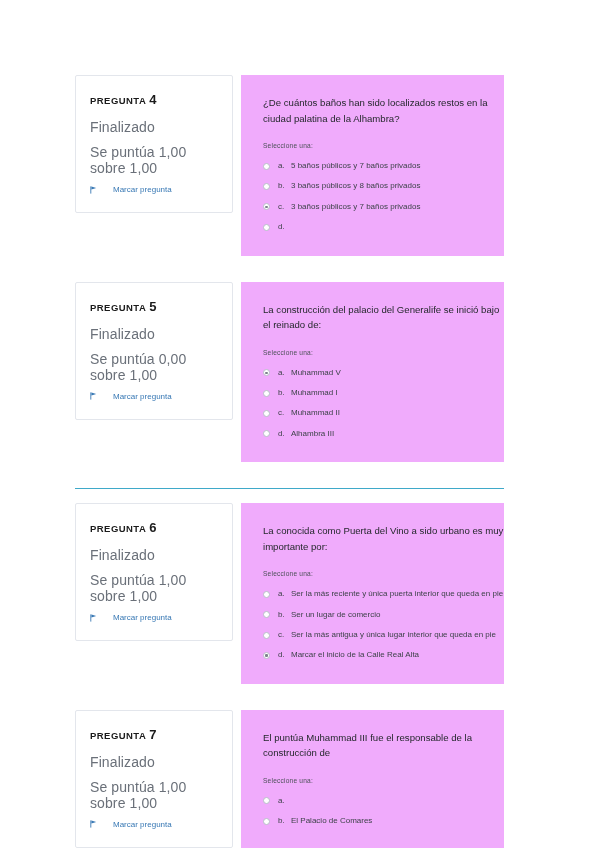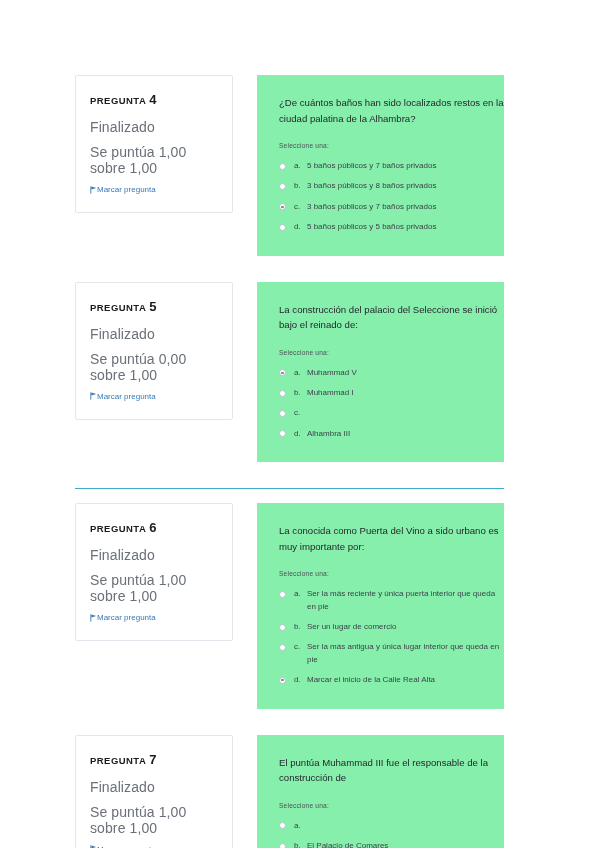--- a/index.html
+++ b/index.html
@@ -67,38 +67,38 @@
     font-size: 14px;
     color: #6a7079;
     margin-bottom: 9px;
     letter-spacing: 0.1px;
   }
   .qinfo-flag {
     font-size: 8px;
     color: #3878b4;
     display: flex;
     align-items: center;
-    gap: 0;
+    gap: 16px;
     margin-top: 3px;
     cursor: pointer;
   }
   .flag-icon {
     display: inline-block;
     width: 7px;
     height: 8px;
     position: relative;
     flex: 0 0 auto;
   }
   .flag-icon svg { display: block; }
 
   
   .qbody {
     flex: 1 1 auto;
-    margin-left: 24px;
-    background: #86efac;
+    margin-left: 8px;
+    background: #f0abfc;
     padding: 20px 22px 22px 22px;
     box-sizing: border-box;
     min-width: 0;
   }
   .qtext {
     font-size: 9.6px;
     line-height: 1.62;
     color: #25282d;
     margin: 0 0 16px 0;
   }
@@ -190,57 +190,57 @@
               <span class="anstext">3 baños públicos y 8 baños privados</span>
             </li>
             <li class="answer">
               <span class="radio checked"></span>
               <span class="ansletter">c.</span>
               <span class="anstext">3 baños públicos y 7 baños privados</span>
             </li>
             <li class="answer">
               <span class="radio"></span>
               <span class="ansletter">d.</span>
-              <span class="anstext">5 baños públicos y 5 baños privados</span>
             </li>
           </ul>
         </div>
       </div>
       <div class="qblock">
         <div class="qinfo">
           <div class="qinfo-title"><span>PREGUNTA</span><span class="qnum">5</span></div>
           <div class="qinfo-line">Finalizado</div>
           <div class="qinfo-line">Se puntúa 0,00 sobre 1,00</div>
           <div class="qinfo-flag">
             <span class="flag-icon">
               <svg width="7" height="8" viewBox="0 0 7 8">
                 <path d="M0.8 0.4 L0.8 7.6" stroke="#3878b4" stroke-width="0.9" fill="none"></path>
                 <path d="M1.4 0.6 L6.2 1.9 L1.4 3.4 Z" fill="#3878b4"></path>
               </svg>
             </span>
             <span>Marcar pregunta</span>
           </div>
         </div>
         <div class="qbody">
-          <p class="qtext">La construcción del palacio del Seleccione se inició bajo el reinado de:</p>
+          <p class="qtext">La construcción del palacio del Generalife se inició bajo el reinado de:</p>
           <p class="qprompt">Seleccione una:</p>
           <ul class="answers">
             <li class="answer">
               <span class="radio checked"></span>
               <span class="ansletter">a.</span>
               <span class="anstext">Muhammad V</span>
             </li>
             <li class="answer">
               <span class="radio"></span>
               <span class="ansletter">b.</span>
               <span class="anstext">Muhammad I</span>
             </li>
             <li class="answer">
               <span class="radio"></span>
               <span class="ansletter">c.</span>
+              <span class="anstext">Muhammad II</span>
             </li>
             <li class="answer">
               <span class="radio"></span>
               <span class="ansletter">d.</span>
               <span class="anstext">Alhambra III</span>
             </li>
           </ul>
         </div>
       </div>
       <div class="qblock pagebreak">

